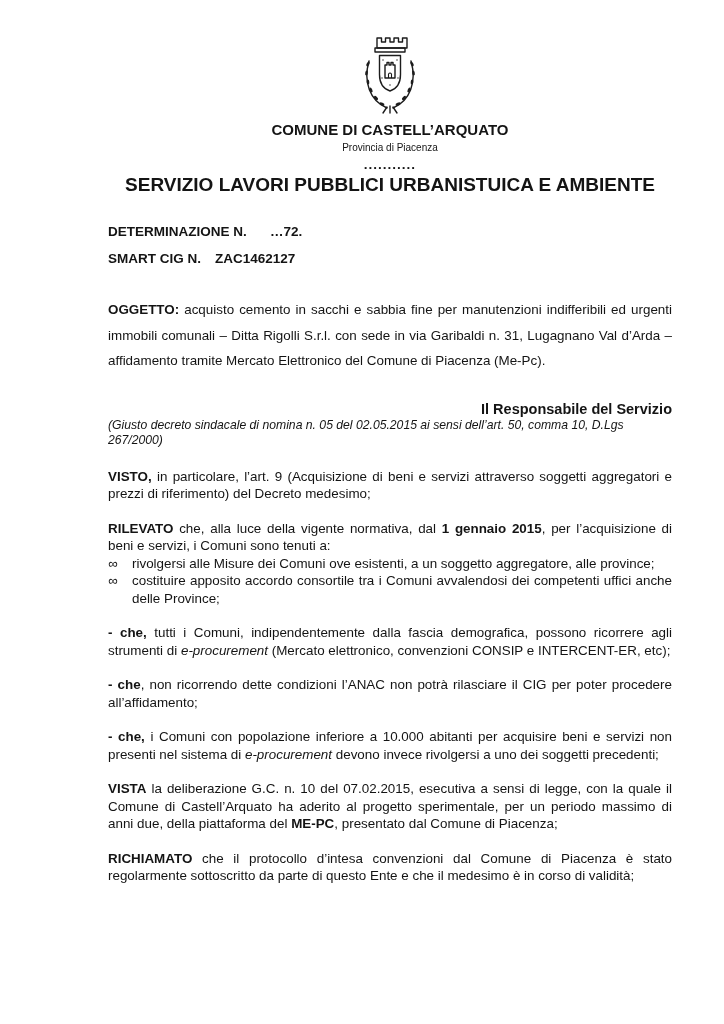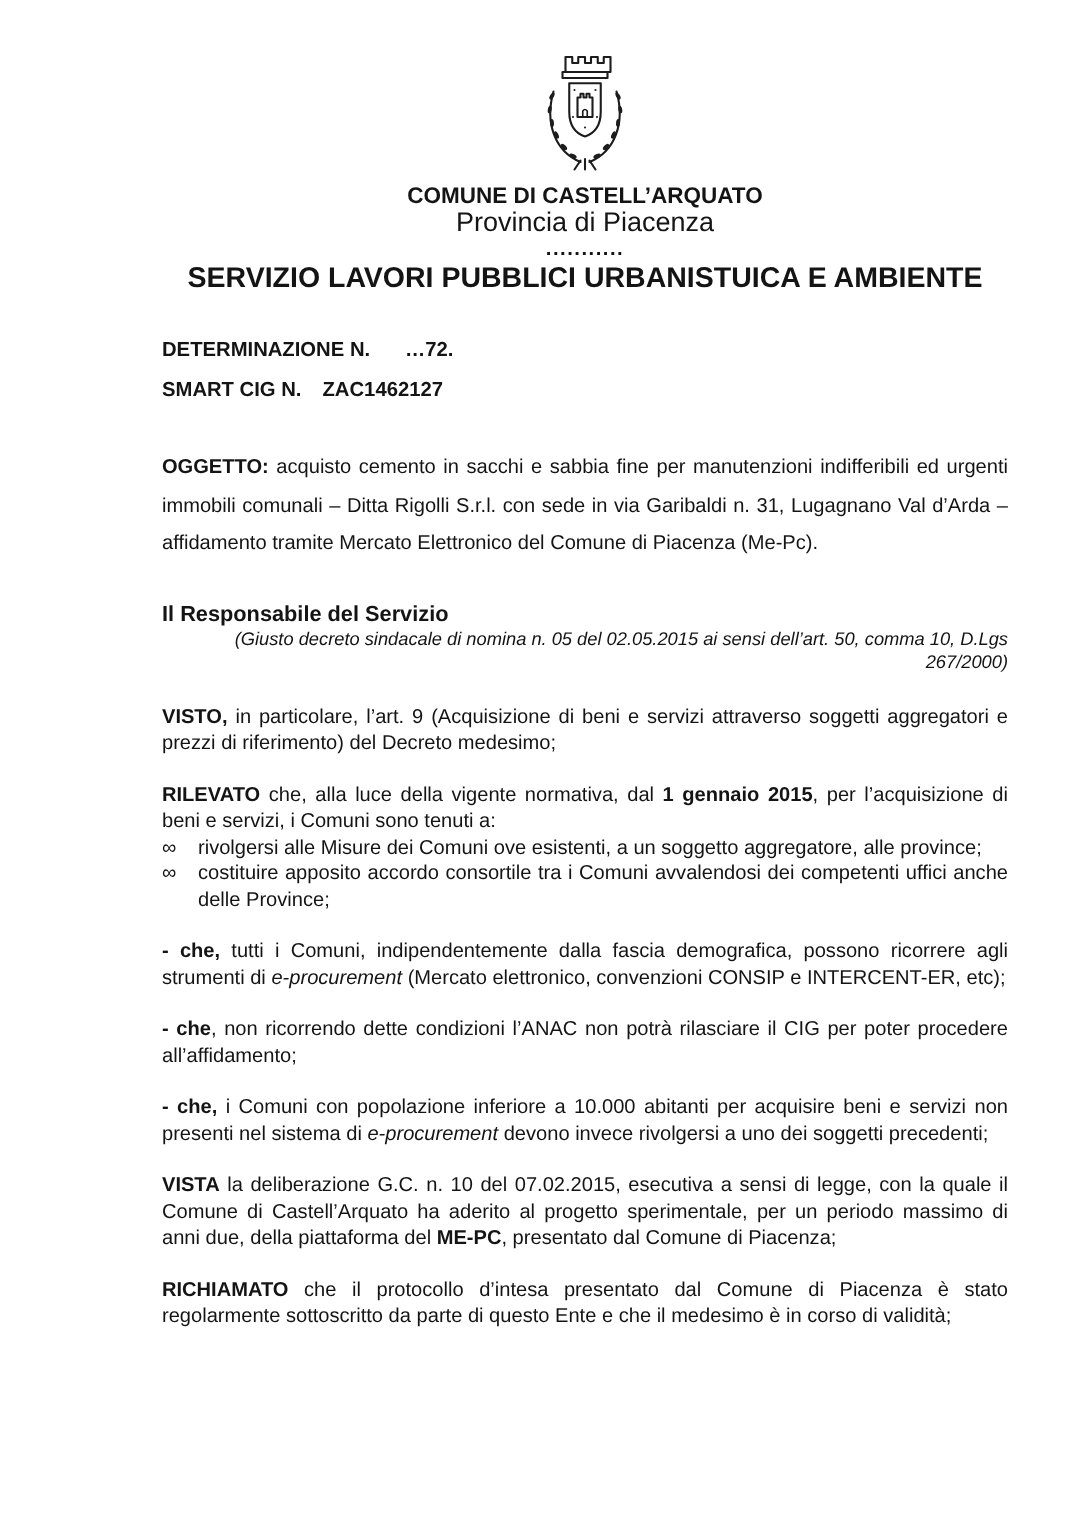--- a/index.html
+++ b/index.html
@@ -21,21 +21,21 @@
   
   .crest-wrap { text-align: center; margin-bottom: 3px; }
   .doc-title {
     text-align: center;
     font-weight: bold;
     font-size: 15px;
     line-height: 18px;
   }
   .doc-subtitle {
     text-align: center;
-    font-size: 18px;
+    font-size: 10px;
     line-height: 17px;
   }
   .dots-divider {
     text-align: center;
     font-size: 13.5px;
     font-weight: bold;
     letter-spacing: 1px;
     line-height: 14px;
     margin-top: 2px;
   }
@@ -58,28 +58,28 @@
   
   .doc-body { font-size: 13.4px; line-height: 17.5px; }
   .para { text-align: justify; margin: 0 0 17px 0; }
   .para.oggetto {
     line-height: 25.5px;
     margin-top: 31px;
     margin-bottom: 27px;
   }
   .para.no-gap { margin-bottom: 0; }
   .doc-heading {
-    text-align: left;
+    text-align: right;
     font-weight: bold;
     font-size: 14.5px;
     line-height: 17px;
     margin: 0;
   }
   .doc-subheading {
-    text-align: right;
+    text-align: left;
     font-style: italic;
     font-size: 12.2px;
     line-height: 15px;
     margin: 0 0 20px 0;
   }
   .bullets { margin: 0 0 17px 0; }
   .bullet-item { display: flex; }
   .bullet-marker { flex: none; width: 24px; }
   .bullet-text { flex: 1; text-align: justify; }
   b, .b { font-weight: bold; }
@@ -163,16 +163,16 @@
         </div>
         <div class="bullet-item">
           <span class="bullet-marker">∞</span>
           <span class="bullet-text"><span>costituire apposito accordo consortile tra i Comuni avvalendosi dei competenti uffici anche delle Province;</span></span>
         </div>
       </div>
       <p class="para"><span class="b">- che,</span><span> tutti i Comuni, indipendentemente dalla fascia demografica, possono ricorrere agli strumenti di </span><span class="i">e-procurement</span><span> (Mercato elettronico, convenzioni CONSIP e INTERCENT-ER, etc);</span></p>
       <p class="para"><span class="b">- che</span><span>, non ricorrendo dette condizioni l’ANAC non potrà rilasciare il CIG per poter procedere all’affidamento;</span></p>
       <p class="para"><span class="b">- che,</span><span> i Comuni con popolazione inferiore a 10.000 abitanti per acquisire beni e servizi non presenti nel sistema di </span><span class="i">e-procurement</span><span> devono invece rivolgersi a uno dei soggetti precedenti;</span></p>
       <p class="para"><span class="b">VISTA</span><span> la deliberazione G.C. n. 10 del 07.02.2015, esecutiva a sensi di legge, con la quale il Comune di Castell’Arquato ha aderito al progetto sperimentale, per un periodo massimo di anni due, della piattaforma del </span><span class="b">ME-PC</span><span>, presentato dal Comune di Piacenza;</span></p>
-      <p class="para"><span class="b">RICHIAMATO</span><span> che il protocollo d’intesa presentato dal Comune di Piacenza è stato regolarmente sottoscritto da parte di questo Ente e che il medesimo è in corso di validità;</span></p>
+      <p class="para"><span class="b">RICHIAMATO</span><span> che il protocollo d’intesa convenzioni dal Comune di Piacenza è stato regolarmente sottoscritto da parte di questo Ente e che il medesimo è in corso di validità;</span></p>
     </div>
 
 </div>
 
 </body></html>

